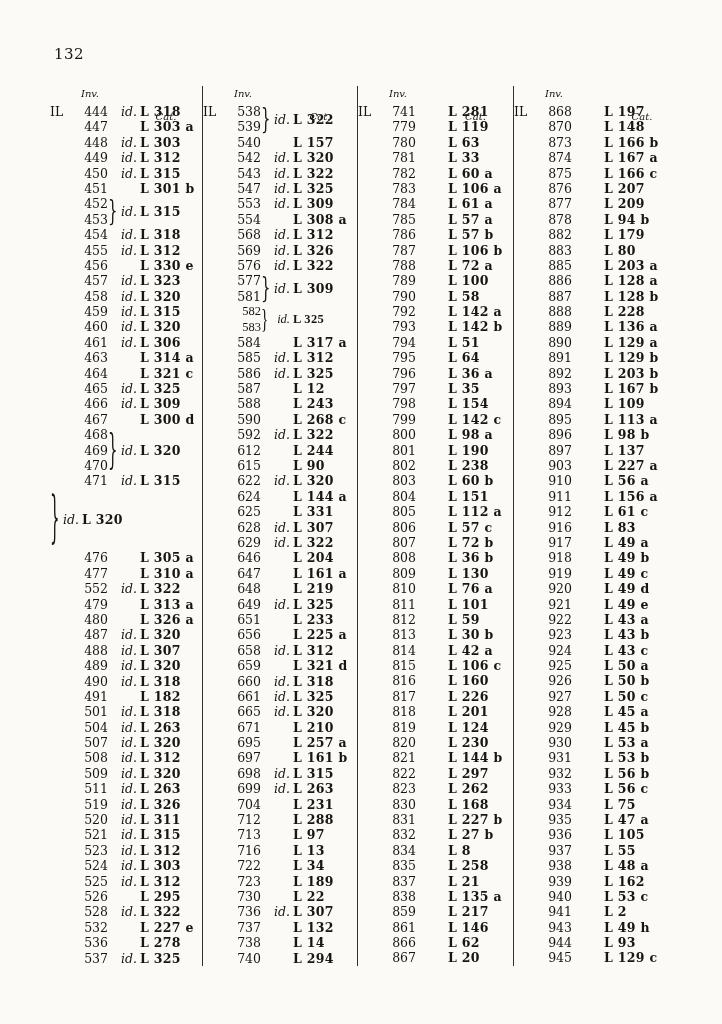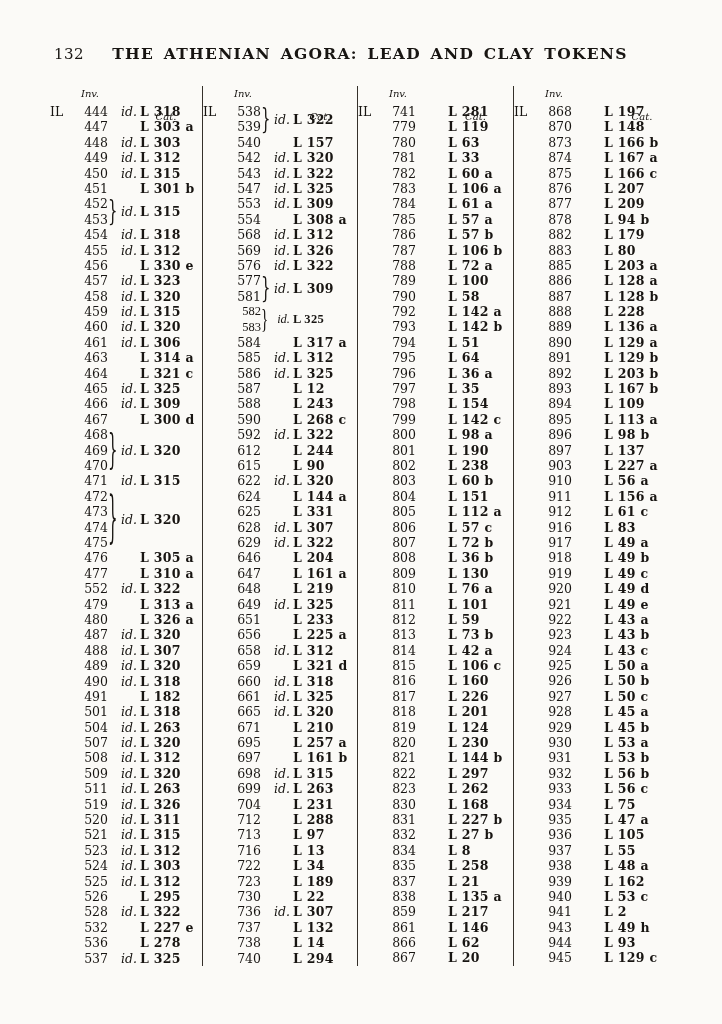--- a/index.html
+++ b/index.html
@@ -76,21 +76,20 @@
     transform-origin: center center;
   }
   .gcat { flex: 1; display: flex; align-items: center; font-size: 12.5px; }
   .gcat .idc { width: 22px; }
 </style>
 </head>
 <body>
 
 <div class="page-head">
   <span class="page-num">132</span>
-  <span class="page-title">THE ATHENIAN AGORA: LEAD AND CLAY TOKENS</span>
 </div>
 
 <div class="table-wrap" id="table-groups">
     <div class="col-group ruled">
       <div class="col-header">
         <span class="h-inv">Inv.</span>
         <span class="h-cat">Cat.</span>
       </div>
       <div class="line">
         <span class="prefix">IL</span>
@@ -248,38 +247,20 @@
           <span class="val">L 320</span>
         </div>
       </div>
       <div class="line">
         <span class="prefix"></span>
         <span class="inv">471</span>
         <span class="idc">id.</span>
         <span class="val">L 315</span>
       </div>
       <div class="gentry" style="height: 61.6px;">
-        <div class="ginv">
-          <div class="gline">
-            <span class="prefix"></span>
-            <span class="inv">472</span>
-          </div>
-          <div class="gline">
-            <span class="prefix"></span>
-            <span class="inv">473</span>
-          </div>
-          <div class="gline">
-            <span class="prefix"></span>
-            <span class="inv">474</span>
-          </div>
-          <div class="gline">
-            <span class="prefix"></span>
-            <span class="inv">475</span>
-          </div>
-        </div>
         <div class="gbrace">
           <span class="brace" style="transform: scaleY(3.68);">}</span>
         </div>
         <div class="gcat">
           <span class="idc">id.</span>
           <span class="val">L 320</span>
         </div>
       </div>
       <div class="line">
         <span class="prefix"></span>
@@ -1013,21 +994,21 @@
       <div class="line">
         <span class="prefix"></span>
         <span class="inv">812</span>
         <span class="idc"></span>
         <span class="val">L 59</span>
       </div>
       <div class="line">
         <span class="prefix"></span>
         <span class="inv">813</span>
         <span class="idc"></span>
-        <span class="val">L 73 b</span>
+        <span class="val">L 30 b</span>
       </div>
       <div class="line">
         <span class="prefix"></span>
         <span class="inv">814</span>
         <span class="idc"></span>
         <span class="val">L 42 a</span>
       </div>
       <div class="line">
         <span class="prefix"></span>
         <span class="inv">815</span>

